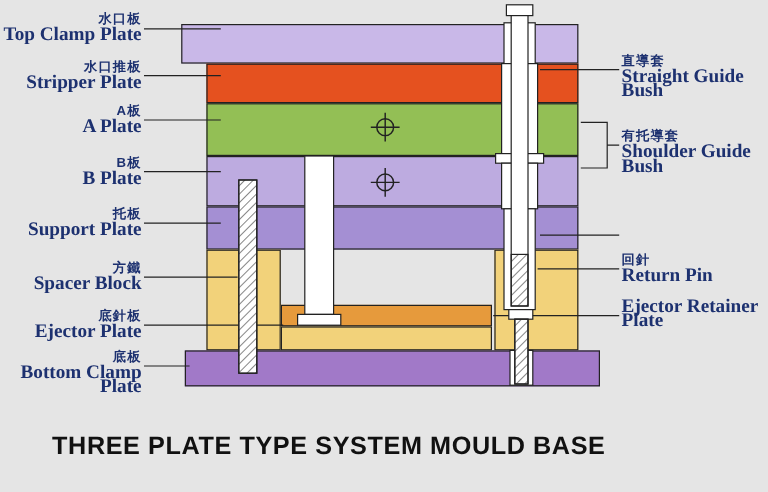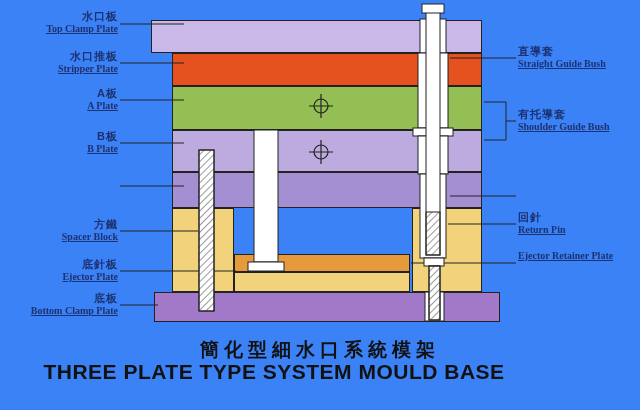--- a/index.html
+++ b/index.html
@@ -1,24 +1,24 @@
 <!DOCTYPE html>
 <html><head>
 <meta charset="utf-8">
 <style>
   * { margin:0; padding:0; box-sizing:border-box; }
   html,body { background:#ffffff; font-family:"Liberation Sans",sans-serif; }
-  .stage { position:relative; width:640px; height:410px; background:#3b82f6; overflow:hidden; }
+  .stage { position:relative; width:640px; height:410px; background:#e5e5e5; overflow:hidden; }
   .plate { position:absolute; border:1px solid #222; }
   .overlay { position:absolute; left:0; top:0; }
   .lbl { position:absolute; color:#1d3170; }
   .lbl.left  { left:0;   width:118px; text-align:right; }
   .lbl.right { left:518px; width:122px; text-align:left; }
   .lbl .cn { font-size:11px; font-weight:bold; line-height:13px; letter-spacing:1px; }
-  .lbl .en { font-size:10px; font-weight:bold; line-height:12px; font-family:"Liberation Serif",serif;text-decoration:underline; }
+  .lbl .en { font-size:16px; font-weight:bold; line-height:12px; font-family:"Liberation Serif",serif; }
   .title-cn { position:absolute; top:337px; left:0; width:640px; text-align:center;
               font-size:19px; font-weight:bold; letter-spacing:5px; color:#111; }
   .title-en { position:absolute; top:360px; left:0; width:548px; text-align:center;
               font-size:21px; font-weight:bold; letter-spacing:0.5px; color:#111;
               font-family:"Liberation Sans",sans-serif; }
 </style>
 </head>
 <body>
 
 <div class="stage">
@@ -102,20 +102,24 @@
     <div class="en">Stripper Plate</div>
   </div>
   <div class="lbl left" style="top:130px">
     <div class="cn">B板</div>
     <div class="en">B Plate</div>
   </div>
   <div class="lbl left" style="top:87px">
     <div class="cn">A板</div>
     <div class="en">A Plate</div>
   </div>
+  <div class="lbl left" style="top:173px">
+    <div class="cn">托板</div>
+    <div class="en">Support Plate</div>
+  </div>
   <div class="lbl left" style="top:218px">
     <div class="cn">方鐵</div>
     <div class="en">Spacer Block</div>
   </div>
   <div class="lbl left" style="top:292px">
     <div class="cn">底板</div>
     <div class="en">Bottom Clamp Plate</div>
   </div>
   <div class="lbl left" style="top:258px">
     <div class="cn">底針板</div>
@@ -131,16 +135,15 @@
     <div class="en">Straight Guide Bush</div>
   </div>
   <div class="lbl right" style="top:211px">
     <div class="cn">回針</div>
     <div class="en">Return Pin</div>
   </div>
   <div class="lbl right" style="top:250px">
     <div class="en">Ejector Retainer Plate</div>
   </div>
 
-  <div class="title-cn">簡化型細水口系統模架</div>
   <div class="title-en">THREE PLATE TYPE SYSTEM MOULD BASE</div>
 
 </div>
 
 </body></html>

